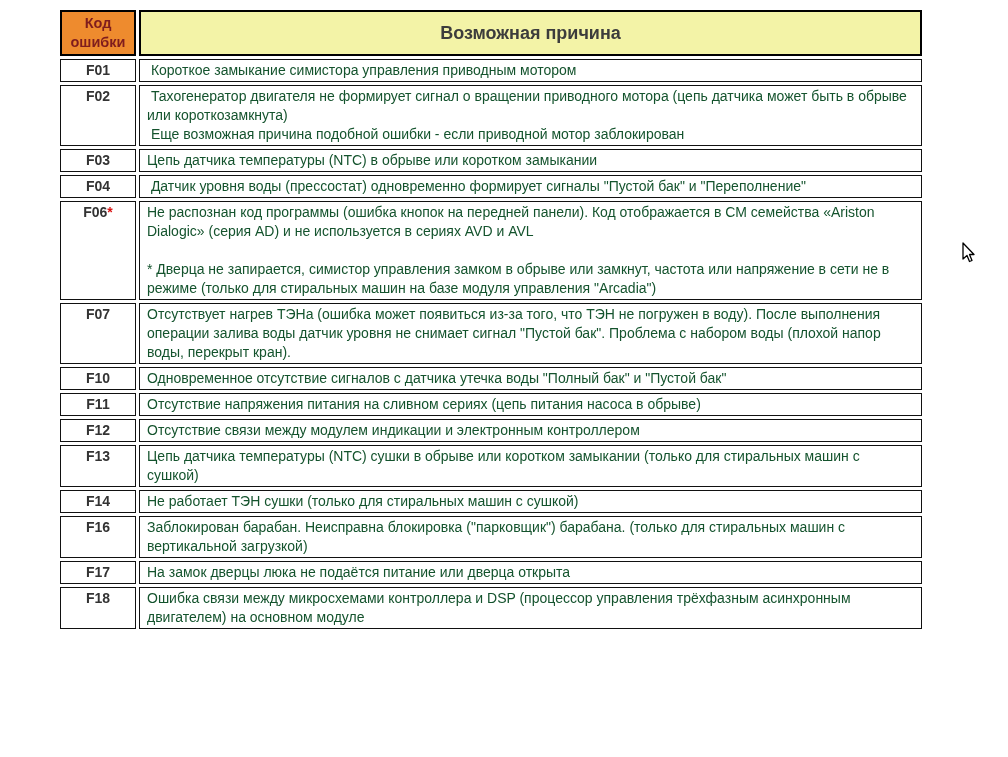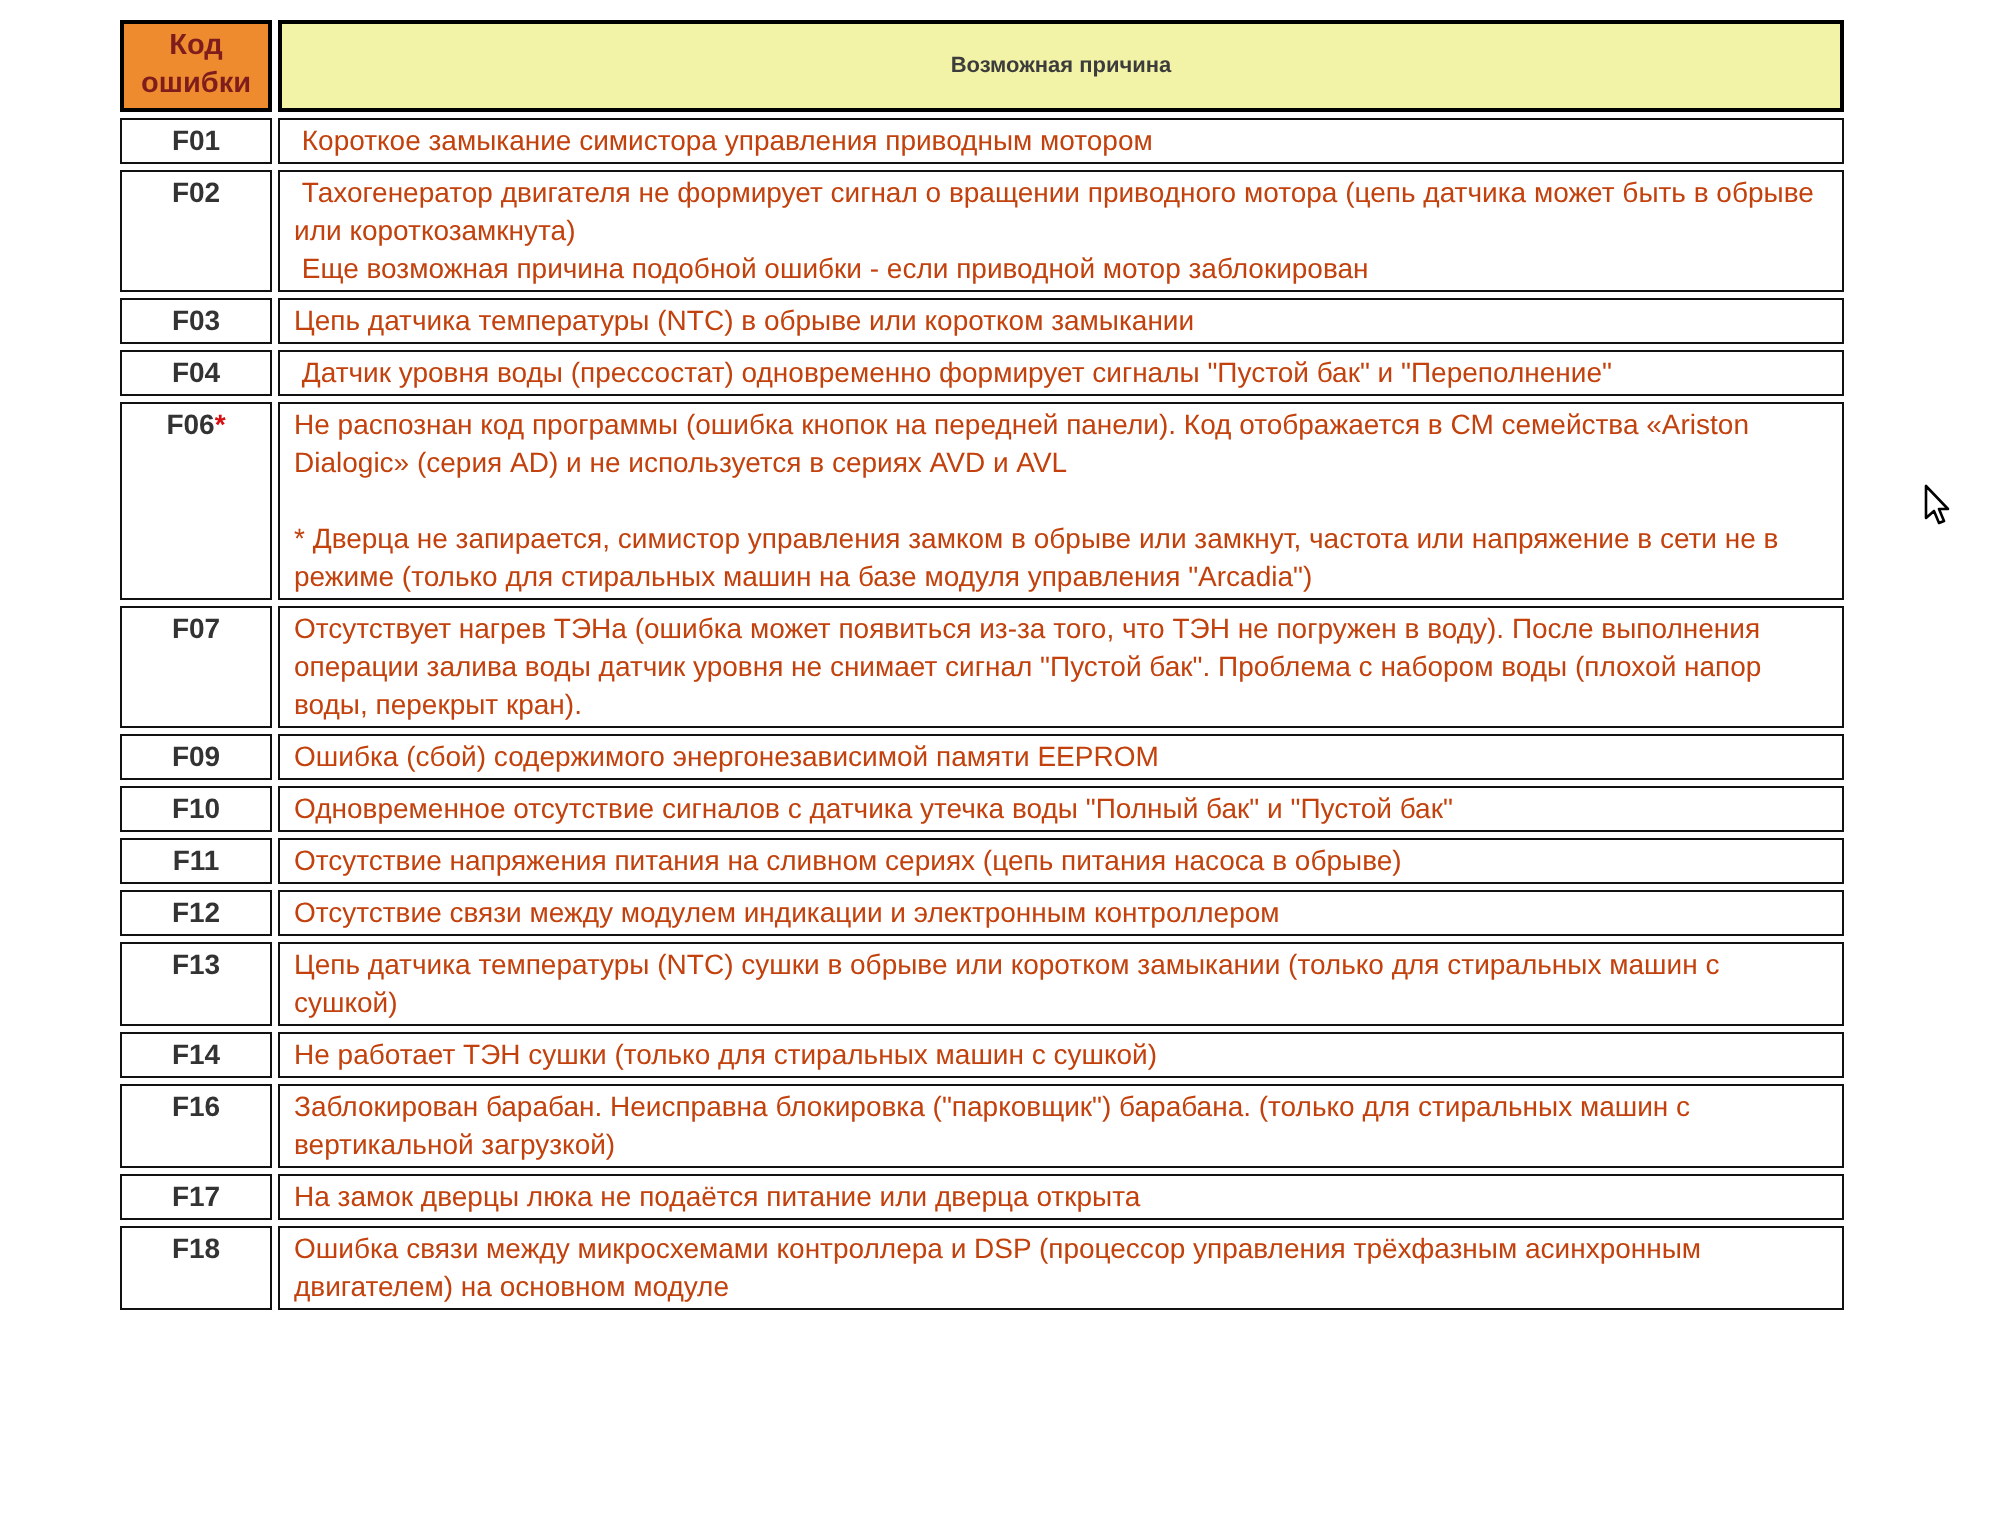--- a/index.html
+++ b/index.html
@@ -33,40 +33,40 @@
     line-height: 19px;
     text-align: center;
     vertical-align: middle;
     padding: 2px 1px;
   }
   th.cause-h {
     background: #f3f3a7;
     border: 2px solid #000000;
     color: #3c3c3c;
     font-weight: bold;
-    font-size: 11px;
+    font-size: 18px;
     line-height: 19px;
     text-align: center;
     vertical-align: middle;
     padding: 2px 6px;
   }
   td.code {
     border: 1px solid #111111;
     color: #333333;
     font-weight: bold;
     font-size: 14px;
     line-height: 19px;
     text-align: center;
     vertical-align: top;
     padding: 1px 14px;
     background: #ffffff;
   }
   td.cause {
     border: 1px solid #111111;
-    color: #c2410c;
+    color: #14532d;
     font-size: 14px;
     line-height: 19px;
     vertical-align: top;
     padding: 1px 8px 1px 7px;
     white-space: pre-wrap;
     background: #ffffff;
   }
   .star {
     color: #d90f0f;
     font-weight: bold;
@@ -116,24 +116,20 @@
         <td class="code"><span>F06</span><span class="star">*</span></td>
         <td class="cause">Не распознан код программы (ошибка кнопок на передней панели). Код отображается в СМ семейства «Ariston Dialogic» (серия AD) и не используется в сериях AVD и AVL
 
 * Дверца не запирается, симистор управления замком в обрыве или замкнут, частота или напряжение в сети не в режиме (только для стиральных машин на базе модуля управления "Arcadia")</td>
       </tr>
       <tr>
         <td class="code"><span>F07</span></td>
         <td class="cause">Отсутствует нагрев ТЭНа (ошибка может появиться из-за того, что ТЭН не погружен в воду). После выполнения операции залива воды датчик уровня не снимает сигнал "Пустой бак". Проблема с набором воды (плохой напор воды, перекрыт кран).</td>
       </tr>
       <tr>
-        <td class="code"><span>F09</span></td>
-        <td class="cause">Ошибка (сбой) содержимого энергонезависимой памяти EEPROM</td>
-      </tr>
-      <tr>
         <td class="code"><span>F10</span></td>
         <td class="cause">Одновременное отсутствие сигналов с датчика утечка воды "Полный бак" и "Пустой бак"</td>
       </tr>
       <tr>
         <td class="code"><span>F11</span></td>
         <td class="cause">Отсутствие напряжения питания на сливном сериях (цепь питания насоса в обрыве)</td>
       </tr>
       <tr>
         <td class="code"><span>F12</span></td>
         <td class="cause">Отсутствие связи между модулем индикации и электронным контроллером</td>

